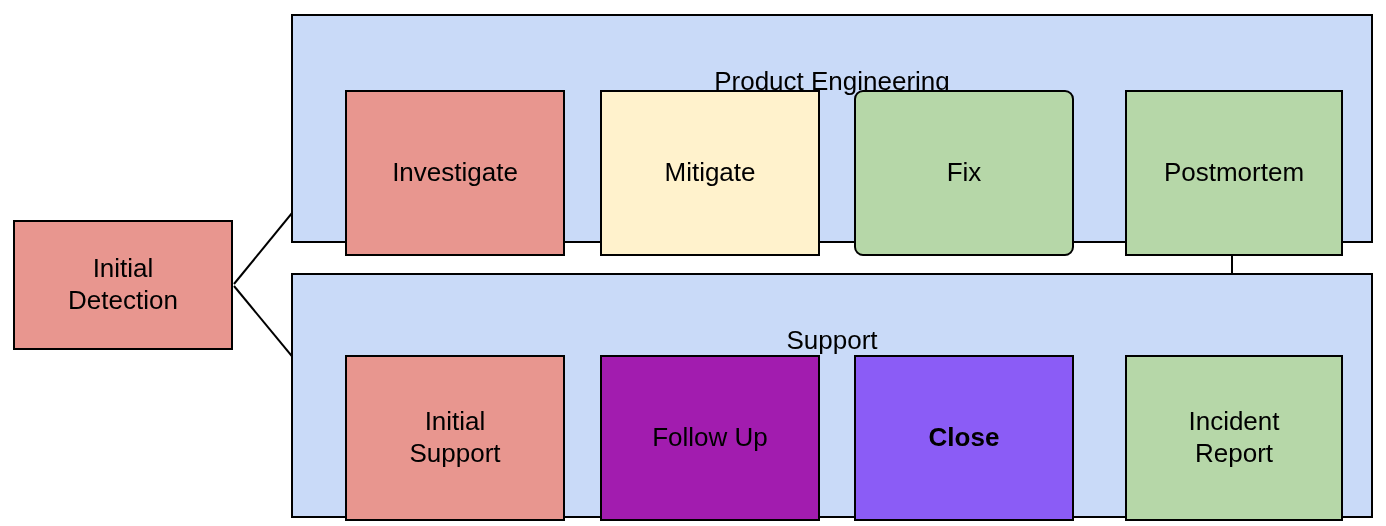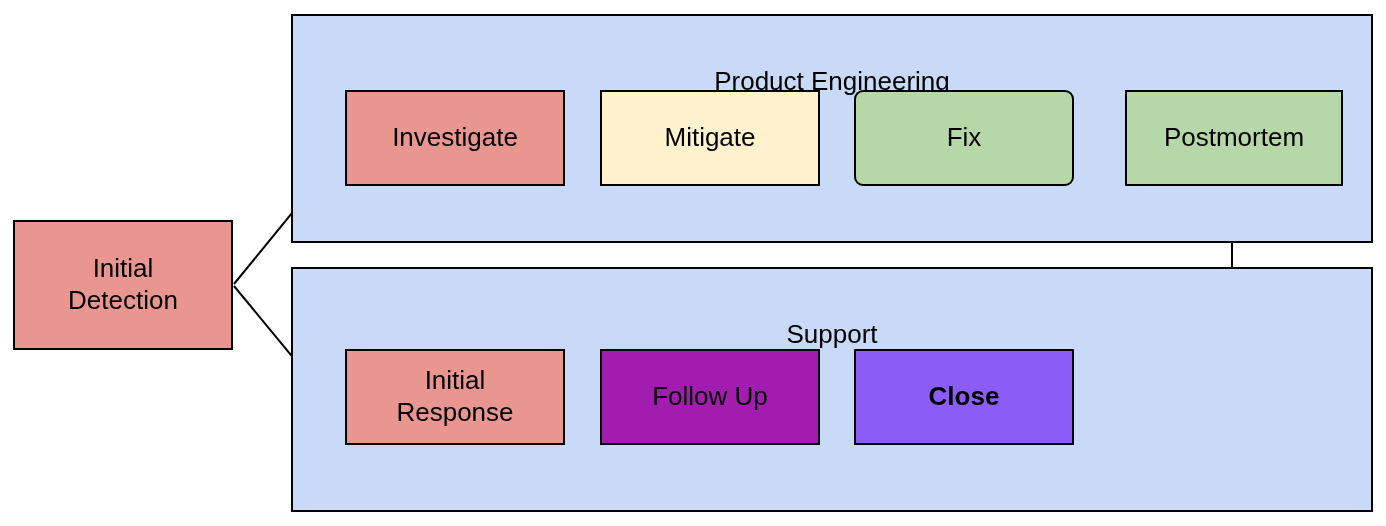--- a/index.html
+++ b/index.html
@@ -33,21 +33,21 @@
     box-sizing: border-box;
   }
   .lane-top {
     left: 291px;
     top: 14px;
     width: 1082px;
     height: 229px;
   }
   .lane-bottom {
     left: 291px;
-    top: 267px;
+    top: 273px;
     width: 1082px;
     height: 245px;
   }
   .lane-title {
     position: absolute;
     top: 18px;
     left: 0;
     width: 100%;
     text-align: center;
     font-size: 26px;
@@ -65,21 +65,21 @@
     line-height: 1.22;
     padding: 0 30px;
   }
   .start-node {
     left: 13px;
     top: 220px;
     width: 220px;
     height: 130px;
   }
   .step {
-    height: 96px;
+    height: 166px;
   }
   .lane-top .step { top: 74px; }
   .lane-bottom .step { top: 80px; }
   .pos1 { left: 52px;  width: 220px; }
   .pos2 { left: 307px; width: 220px; }
   .pos3 { left: 561px; width: 220px; }
   .pos4 { left: 832px; width: 218px; }
 </style>
 </head>
 <body>
@@ -119,23 +119,26 @@
       <span>Fix</span>
     </div>
     <div class="step pos4" style="background-color: rgb(182, 215, 168);">
       <span>Postmortem</span>
     </div>
   </div>
 
   <div class="lane lane-bottom" style="background-color: rgb(201, 218, 248);">
     <div class="lane-title">Support</div>
     <div class="step pos1" style="background-color: rgb(232, 150, 143);">
-      <span>Initial Response</span>
+      <span>Initial Support</span>
     </div>
     <div class="step pos2" style="background-color: #a21caf;">
       <span>Follow Up</span>
     </div>
     <div class="step pos3" style="background-color: #8b5cf6; font-weight: bold;">
       <span>Close</span>
     </div>
+    <div class="step pos4" style="background-color: rgb(182, 215, 168);">
+      <span>Incident Report</span>
+    </div>
   </div>
 
 </div>
 
 </body></html>

